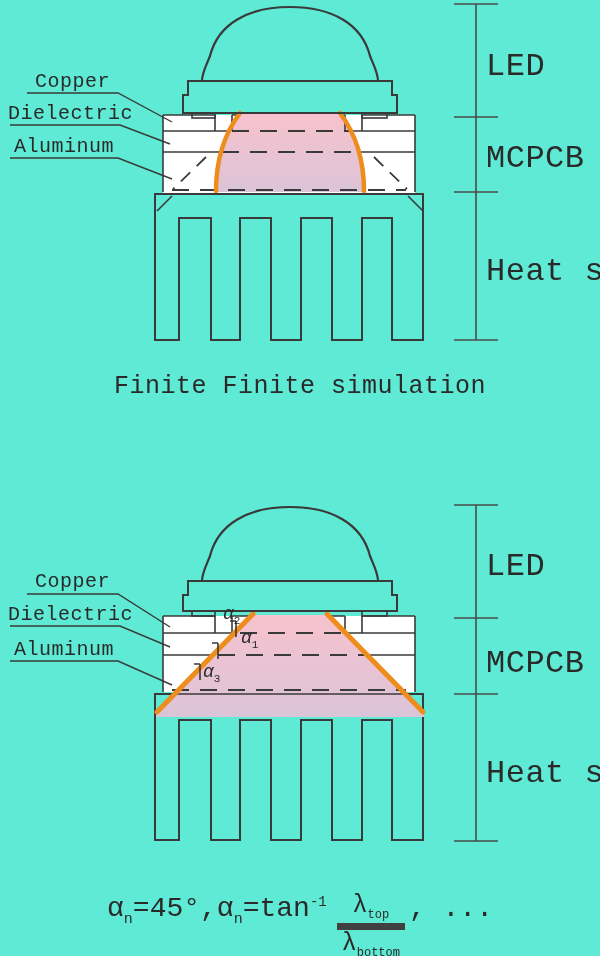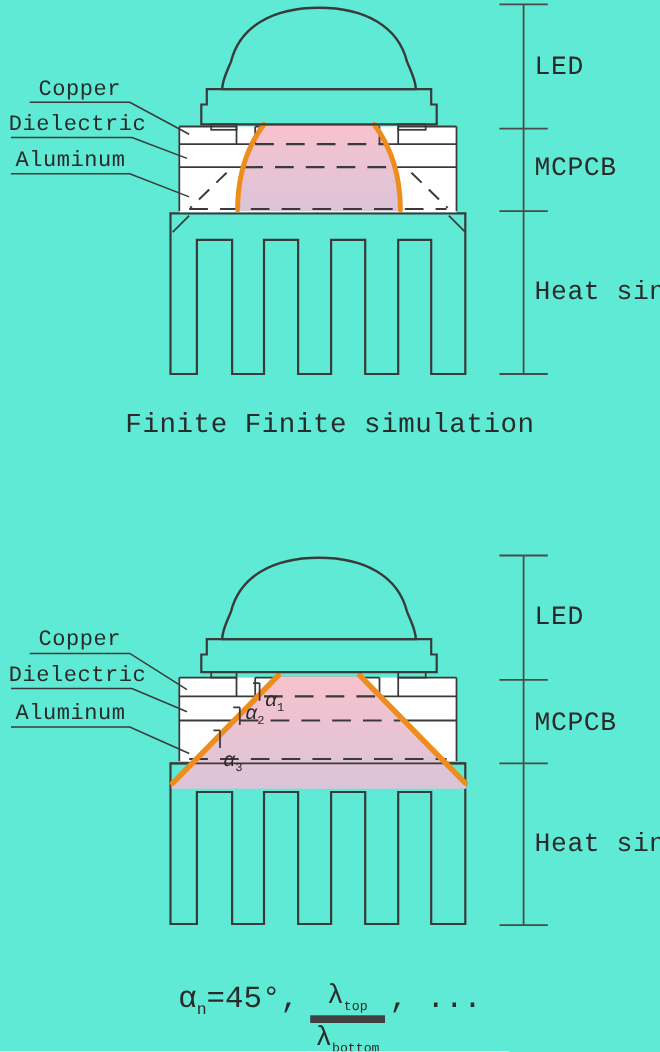--- a/index.html
+++ b/index.html
@@ -1,20 +1,20 @@
 <!DOCTYPE html>
 <html><head>
 <meta charset="utf-8">
 <style>
   html,body{margin:0;padding:0;background:#fff;}
   .canvas{position:relative;width:600px;height:956px;background:#5eead4;overflow:hidden;
           font-family:Liberation Mono, monospace;color:#2a2a2a;}
   svg{position:absolute;inset:0;}
   .lbl{position:absolute;font-size:20px;letter-spacing:.5px;text-align:center;white-space:nowrap;}
-  .brk{position:absolute;font-size:24px;letter-spacing:.5px;white-space:nowrap;}
+  .brk{position:absolute;font-size:32px;letter-spacing:.5px;white-space:nowrap;}
   .caption{position:absolute;left:0;width:600px;text-align:center;font-size:25px;letter-spacing:.5px;}
   .ang{position:absolute;font-size:18px;font-style:italic;white-space:nowrap;}
   .ang sub{font-size:11px;font-style:normal;}
   .formula{position:absolute;left:0;top:893px;width:600px;height:62px;
            display:flex;justify-content:center;align-items:flex-start;font-size:28px;}
   .formula .piece{white-space:nowrap;}
   .formula sub{font-size:15px;}
   .formula sup{font-size:14px;vertical-align:10px;}
   .frac{display:inline-flex;flex-direction:column;align-items:center;margin:0 4px 0 10px;font-size:25px;line-height:1.05;}
   .frac sub{font-size:12px;}
@@ -189,25 +189,26 @@
 
   <div class="lbl" style="left:20px;top:570px;width:105px;">Copper</div>
   <div class="lbl" style="left:8px;top:603px;width:115px;">Dielectric</div>
   <div class="lbl" style="left:8px;top:638px;width:112px;">Aluminum</div>
 
   <div class="brk" style="left:486px;top:548px;">LED</div>
   <div class="brk" style="left:486px;top:645px;">MCPCB</div>
   <div class="brk" style="left:486px;top:755px;">Heat sink</div>
 
   <div class="ang" style="left:241px;top:628px;"><span>α</span><sub>1</sub></div>
-  <div class="ang" style="left:223px;top:640px;"><span>α</span><sub>2</sub></div>
-  <div class="ang" style="left:203px;top:682px;"><span>α</span><sub>3</sub></div>
+  <div class="ang" style="left:223px;top:604px;"><span>α</span><sub>2</sub></div>
+  <div class="ang" style="left:203px;top:662px;"><span>α</span><sub>3</sub></div>
 
   <div class="formula">
     <span class="piece"><span>α</span><sub>n</sub><span>=45°,</span></span>
+    <span class="piece"><span>α</span><sub>n</sub><span>=tan</span><sup>-1</sup></span>
     <span class="frac">
       <span class="num"><span>λ</span><sub>top</sub></span>
       <span class="den"><span>λ</span><sub>bottom</sub></span>
     </span>
     <span class="piece">, ...</span>
   </div>
 
 </div>
 
 </body></html>

